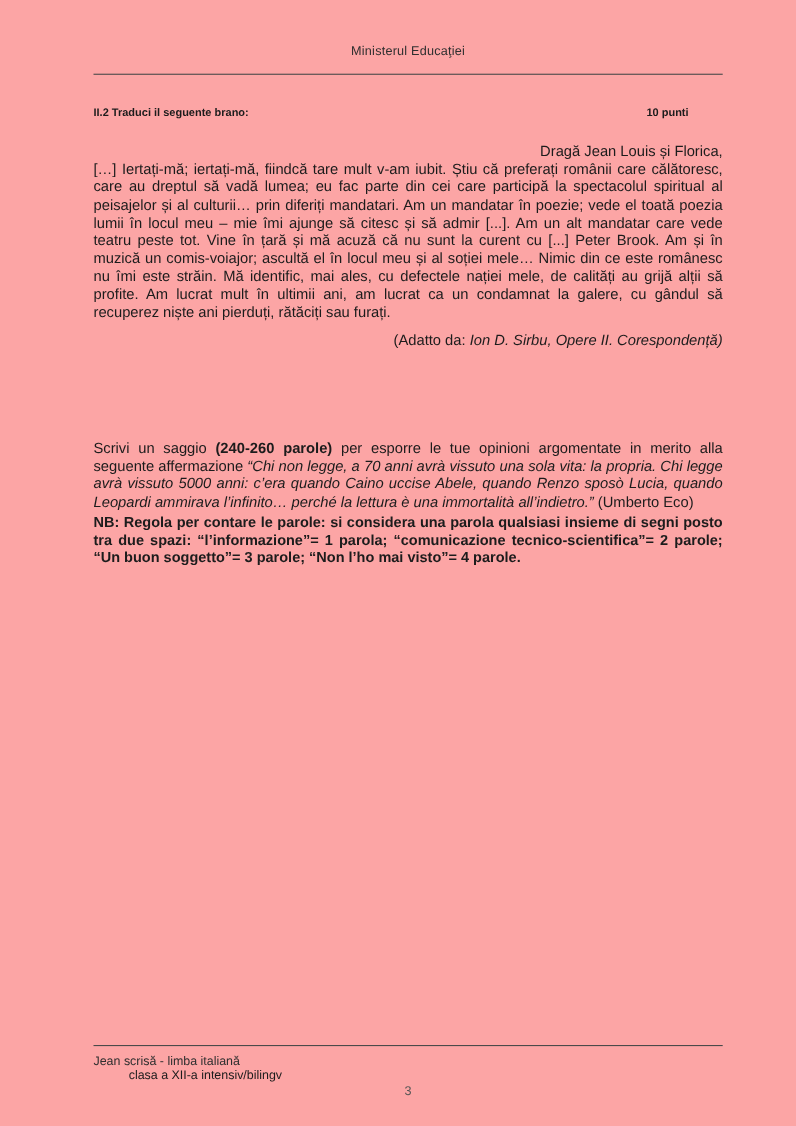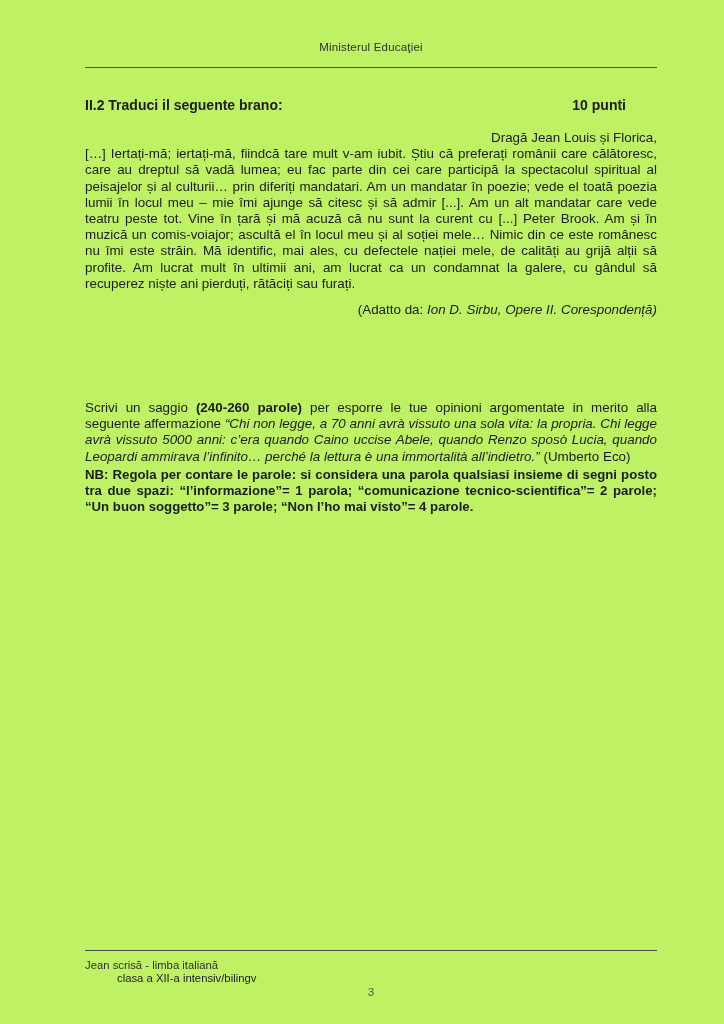--- a/index.html
+++ b/index.html
@@ -9,21 +9,21 @@
     height: 1024px;
     position: relative;
     font-family: "Liberation Sans", "DejaVu Sans", sans-serif;
     color: #1c1c1c;
     overflow: hidden;
   }
   .page {
     position: absolute;
     top: 0; left: 0;
     width: 724px; height: 1024px;
-    background: #bef264;
+    background: #fca5a5;
   }
   .col {
     position: absolute;
     left: 85px;
     width: 572px;
   }
   .doc-header-title {
     top: 41px;
     text-align: center;
     font-size: 11.5px;
@@ -36,21 +36,21 @@
     height: 0;
   }
   .rule-top { top: 67px; }
   .rule-bottom { top: 950px; }
   .title-row {
     top: 97px;
     display: flex;
     justify-content: space-between;
     align-items: baseline;
     font-weight: bold;
-    font-size: 14px;
+    font-size: 10px;
   }
   .title-row .points { padding-right: 31px; }
   .letter {
     top: 130px;
     font-size: 13.4px;
     line-height: 16.2px;
   }
   .letter .salutation { display: block; text-align: right; }
   .letter .body {
     text-align: justify;

